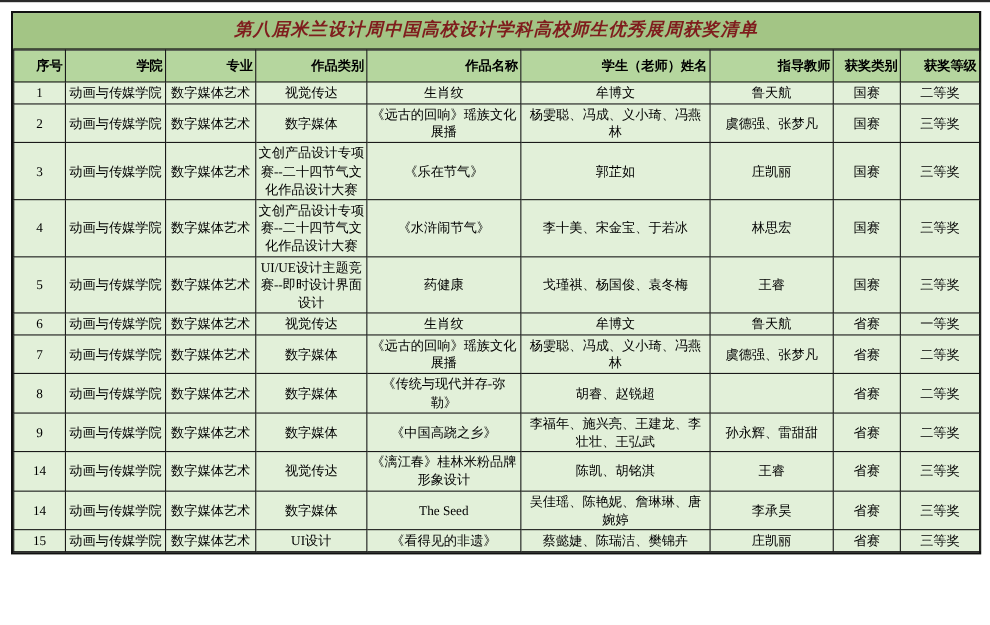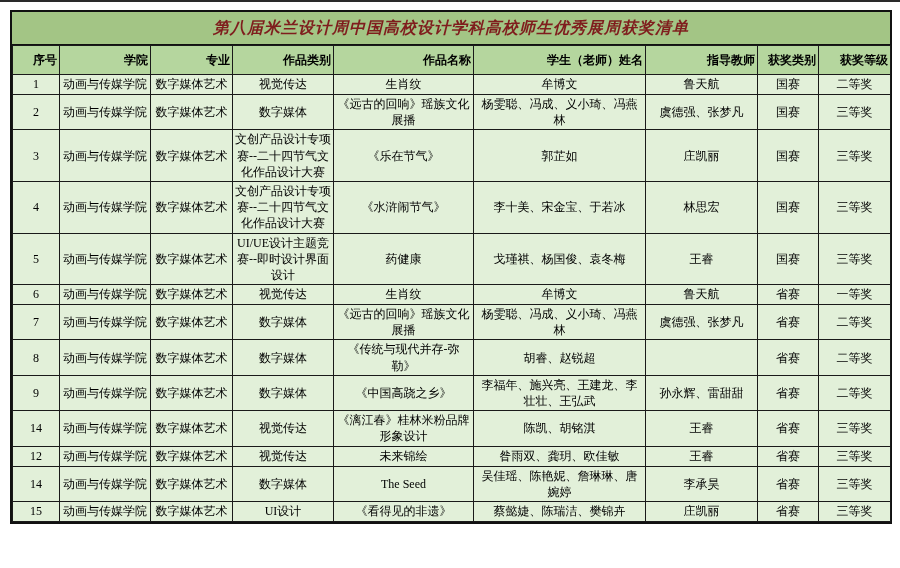--- a/index.html
+++ b/index.html
@@ -213,31 +213,20 @@
           <td>动画与传媒学院</td>
           <td>数字媒体艺术</td>
           <td>视觉传达</td>
           <td>《漓江春》桂林米粉品牌形象设计</td>
           <td>陈凯、胡铭淇</td>
           <td>王睿</td>
           <td>省赛</td>
           <td>三等奖</td>
         </tr>
         <tr>
-          <td>12</td>
-          <td>动画与传媒学院</td>
-          <td>数字媒体艺术</td>
-          <td>视觉传达</td>
-          <td>未来锦绘</td>
-          <td>昝雨双、龚玥、欧佳敏</td>
-          <td>王睿</td>
-          <td>省赛</td>
-          <td>三等奖</td>
-        </tr>
-        <tr>
           <td>14</td>
           <td>动画与传媒学院</td>
           <td>数字媒体艺术</td>
           <td>数字媒体</td>
           <td>The Seed</td>
           <td>吴佳瑶、陈艳妮、詹琳琳、唐婉婷</td>
           <td>李承昊</td>
           <td>省赛</td>
           <td>三等奖</td>
         </tr>

